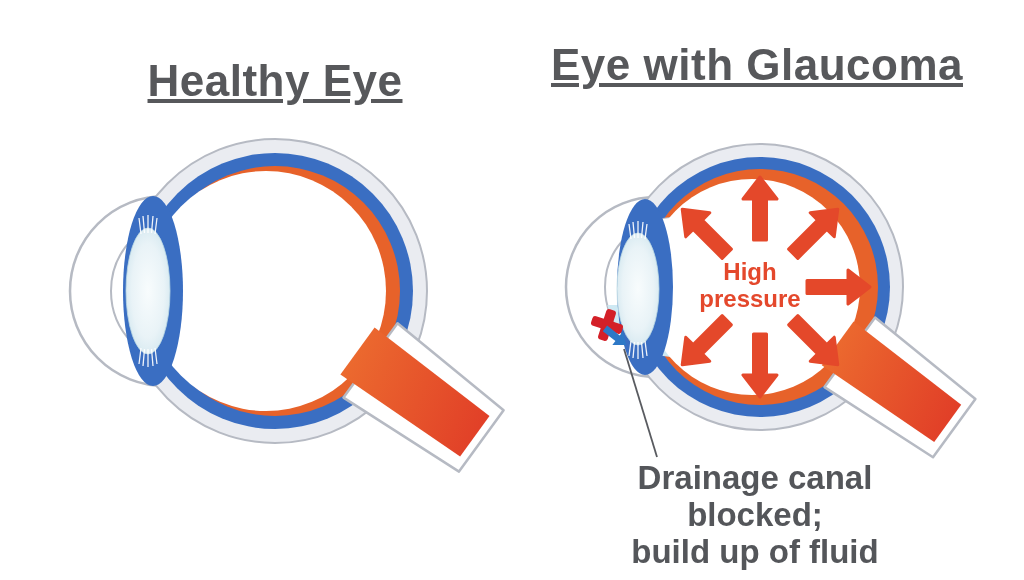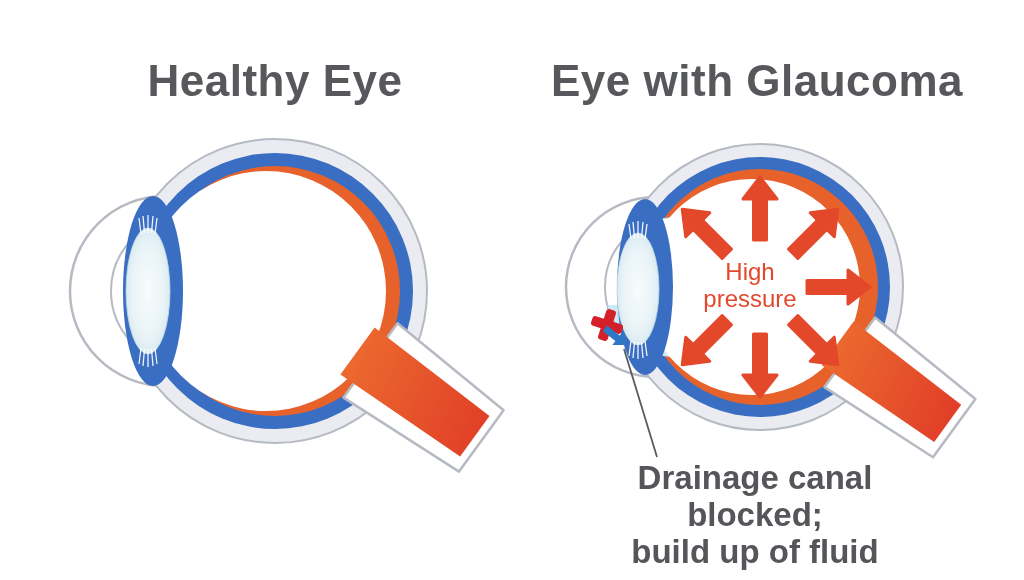--- a/index.html
+++ b/index.html
@@ -13,27 +13,28 @@
   .canvas svg{position:absolute;inset:0;}
   .title{
     position:absolute;
     font-size:44px;
     font-weight:700;
     color:var(--title-text);
     text-align:center;
     line-height:1.05;
     letter-spacing:0.5px;
     white-space:nowrap;
+    text-decoration:underline;
   }
   #title-healthy{left:55px;top:58px;width:440px;}
-  #title-glaucoma{left:540px;top:58px;width:434px;}
+  #title-glaucoma{left:540px;top:42px;width:434px;}
   .pressure-label{
     position:absolute;
     left:670px;top:259px;width:160px;
-    font-size:24px;font-weight:400;
+    font-size:24px;font-weight:700;
     color:var(--pressure-text);
     text-align:center;line-height:1.12;
     white-space:pre-line;
   }
   .annotation{
     position:absolute;
     left:574px;top:460px;width:362px;
     font-size:33px;font-weight:700;
     color:var(--annotation-text);
     text-align:center;line-height:1.12;

